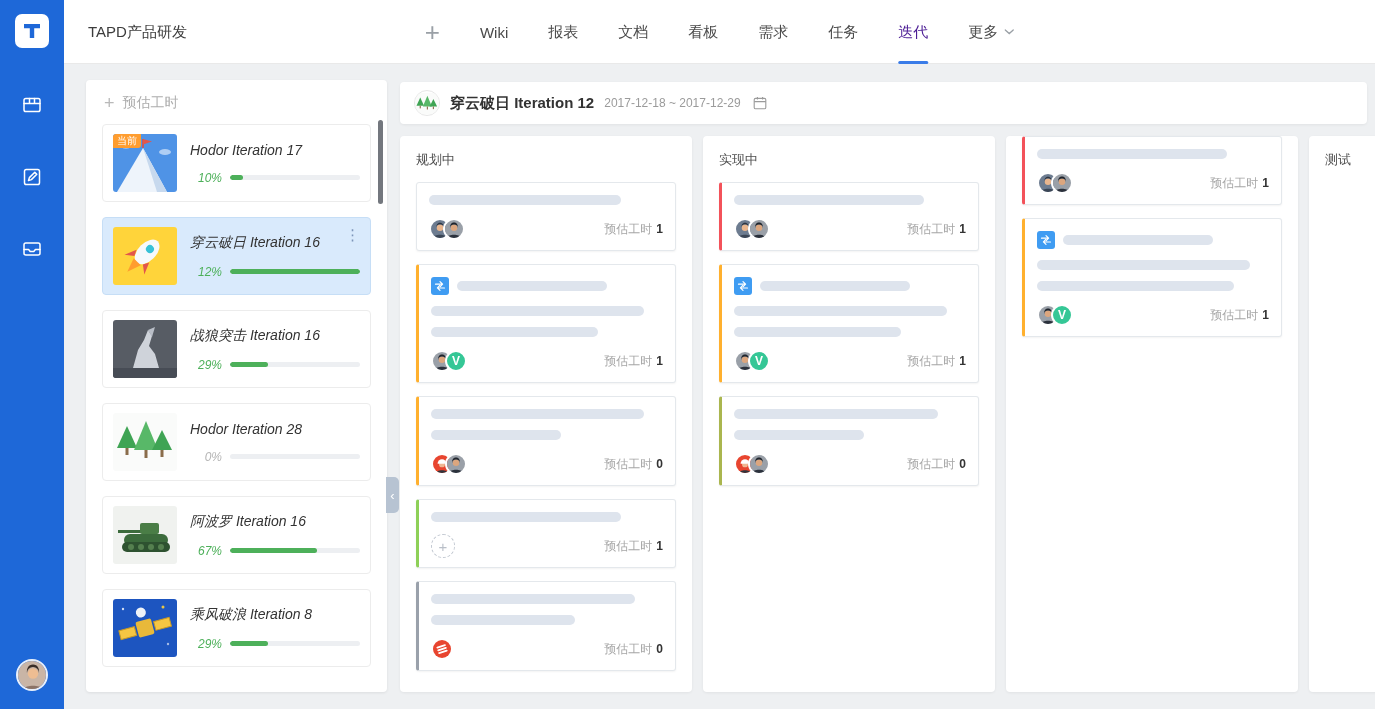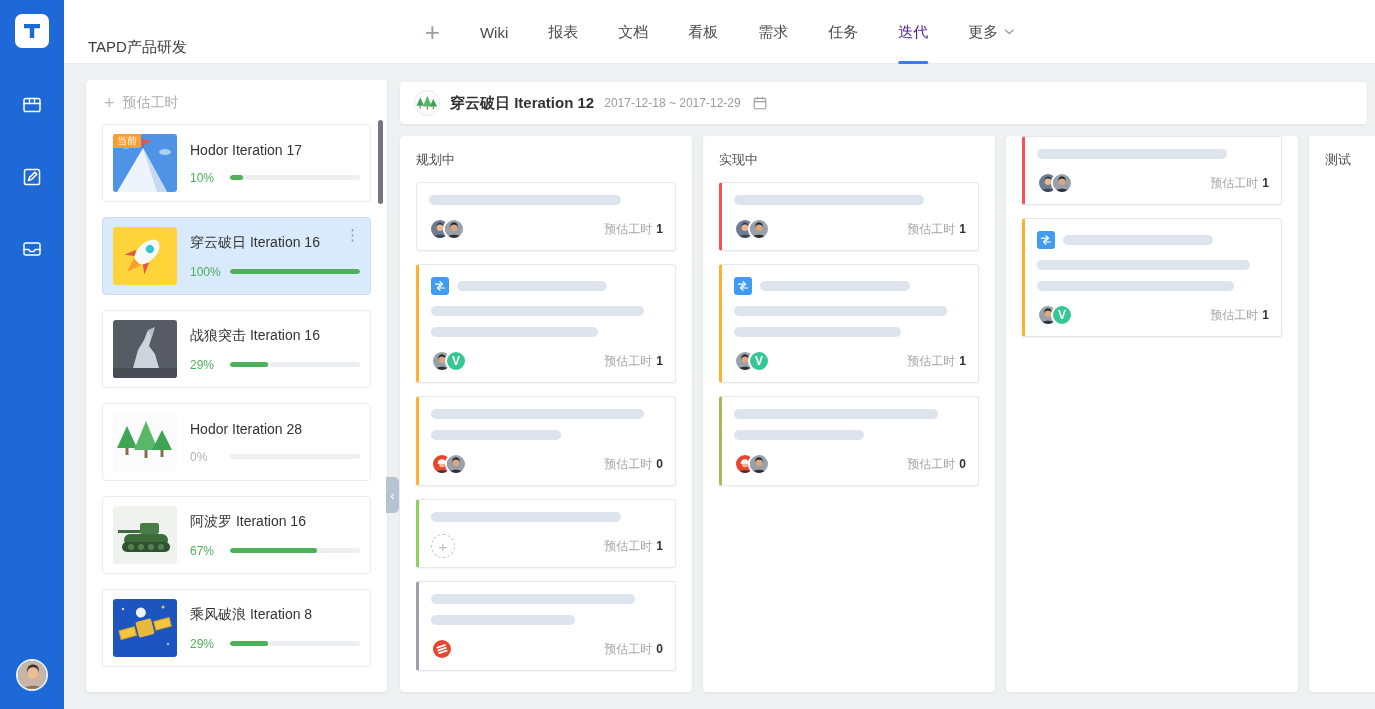--- a/index.html
+++ b/index.html
@@ -13,21 +13,21 @@
           align-items:center; justify-content:center; margin-bottom:46px; cursor:pointer; }
   .rail-icons { display:flex; flex-direction:column; gap:50px; }
   .rail-icon { width:22px; height:22px; cursor:pointer; }
   .rail-avatar { position:absolute; bottom:18px; left:16px; width:32px; height:32px; border-radius:50%;
                  border:2px solid rgba(255,255,255,.9); overflow:hidden; cursor:pointer; }
   .rail-avatar svg { display:block; }
 
   
   .header { position:absolute; left:64px; top:0; width:1311px; height:64px; background:#fff;
             border-bottom:1px solid #e9e9e9; z-index:4; }
-  .app-title { position:absolute; left:24px; top:15px; height:64px; display:flex; align-items:center;
+  .app-title { position:absolute; left:24px; top:0; height:64px; display:flex; align-items:center;
                font-size:15px; color:#3c3c3c; }
   .nav { position:absolute; left:50%; transform:translateX(-50%); top:0; height:64px;
          display:flex; align-items:center; gap:40px; }
   .nav-plus { font-size:26px; font-weight:300; color:#9aa0a6; cursor:pointer; line-height:1; }
   .nav-item { font-size:15px; color:#4a4a4a; height:64px; display:flex; align-items:center;
               position:relative; cursor:pointer; white-space:nowrap; }
   .nav-item.active { color:#4c1d95; }
   .nav-item.active::after { content:""; position:absolute; left:0; right:0; bottom:0; height:3px;
                             background:#3a7ce8; border-radius:2px; }
   .nav-more { display:flex; align-items:center; gap:6px; }
@@ -40,23 +40,23 @@
   .create-plus { font-size:18px; line-height:1; color:#b9b9b9; }
   .iter-list { padding:2px 16px 0; }
   .iter-card { position:relative; display:flex; align-items:center; gap:13px; background:#fff;
                border:1px solid #ececec; border-radius:4px; margin-bottom:15px; padding:10px;
                height:78px; cursor:pointer; }
   .iter-card.selected { background:#d9eafc; border-color:#c6def6; }
   .thumb { width:64px; height:58px; border-radius:3px; overflow:hidden; flex:none; position:relative; }
   .thumb svg { display:block; }
   .badge { position:absolute; top:0; left:0; background:#ff9d2f; color:#fff; font-size:10px;
            line-height:14px; padding:0 4px; border-radius:2px 0 3px 0; }
-  .iter-info { flex:1; min-width:0; }
+  .iter-info { flex:1; min-width:0;font-style:italic; }
   .iter-title { font-size:14px; color:#333; margin-bottom:13px; white-space:nowrap; overflow:hidden; }
-  .iter-progress { display:flex; align-items:center; gap:8px; }
+  .iter-progress { display:flex; align-items:center; gap:8px;text-align:right; }
   .pct { font-size:12px; color:#4db05a; min-width:32px; }
   .pct.zero { color:#b5b5b5; }
   .bar { flex:1; height:5px; background:#edeff2; border-radius:3px; overflow:hidden; }
   .fill { height:100%; background:#4db05a; border-radius:3px; }
   .dots { position:absolute; top:8px; right:10px; color:#7d95b8; font-size:15px; cursor:pointer; }
   .panel-scrollbar { position:absolute; right:4px; top:40px; width:5px; height:84px;
                      background:#73777e; border-radius:3px; cursor:pointer; }
   .collapse-handle { position:absolute; left:386px; top:477px; width:13px; height:36px;
                      background:#b7c3d2; border-radius:0 5px 5px 0; color:#fff; display:flex;
                      align-items:center; justify-content:center; font-size:13px; cursor:pointer; z-index:3; }
@@ -302,21 +302,21 @@
 
     <div class="iter-card selected">
       <div class="thumb">
           <svg width="64" height="58">
             <use href="#s-rocket"></use>
           </svg>
         </div>
       <div class="iter-info">
         <div class="iter-title">穿云破日 Iteration 16</div>
         <div class="iter-progress">
-          <span class="pct">100%</span>
+          <span class="pct">12%</span>
           <div class="bar">
               <div class="fill" style="width: 100%;"></div>
             </div>
         </div>
       </div>
       <span class="dots">⋮</span>
     </div>
 
     <div class="iter-card">
       <div class="thumb">

